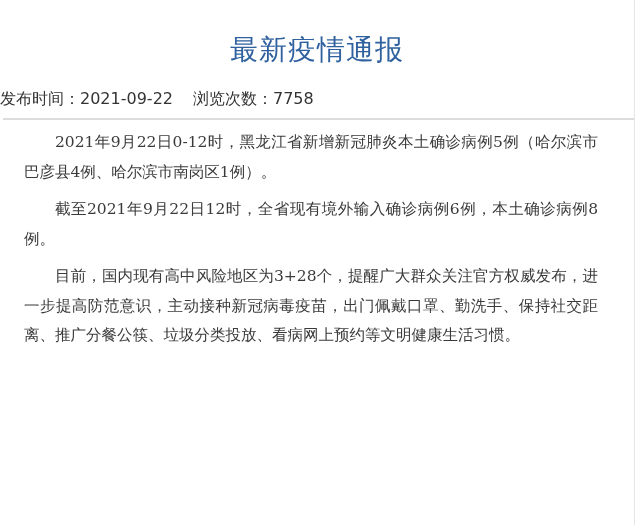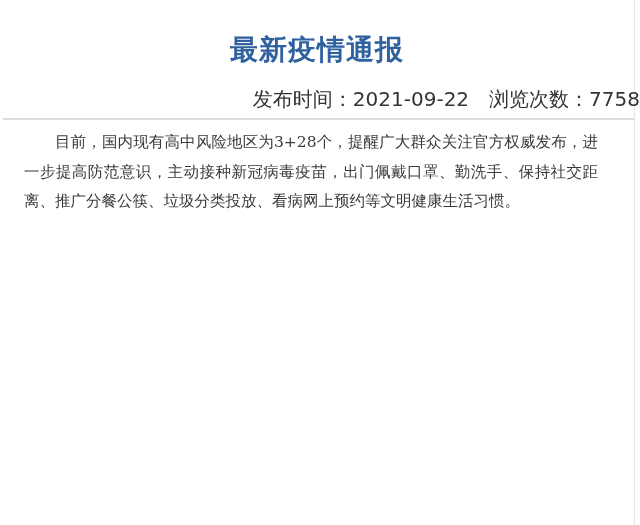--- a/index.html
+++ b/index.html
@@ -31,34 +31,34 @@
       width: 634px;
       height: 118px;
     }
     .title {
       position: absolute;
       left: 0;
       top: 33px;
       width: 634px;
       text-align: center;
       font-family: "DejaVu Sans", "Liberation Sans", sans-serif;
-      font-weight: bold;
+      font-weight: normal;
       font-size: 28px;
       line-height: 34px;
       color: #2f619f;
       letter-spacing: 1px;
     }
     .meta {
       position: absolute;
       left: 0;
       top: 89px;
       width: 640px;
-      text-align: right;
+      text-align: left;
       font-family: "DejaVu Sans", "Liberation Sans", sans-serif;
-      font-size: 20px;
+      font-size: 16px;
       line-height: 20px;
       color: #333333;
     }
     .meta .gap {
       display: inline-block;
       width: 20px;
     }
     .divider {
       position: absolute;
       left: 3px;
@@ -88,15 +88,17 @@
 
 <div class="page">
   <div class="header">
     <div class="title">最新疫情通报</div>
     <div class="meta">
       <span>发布时间：</span><span>2021-09-22</span><span class="gap"></span><span>浏览次数：</span><span>7758</span>
     </div>
   </div>
   <div class="divider"></div>
   <div class="content">
+    <p>2021年9月22日0-12时，黑龙江省新增新冠肺炎本土确诊病例5例（哈尔滨市巴彦县4例、哈尔滨市南岗区1例）。</p>
+    <p>截至2021年9月22日12时，全省现有境外输入确诊病例6例，本土确诊病例8例。</p>
     <p>目前，国内现有高中风险地区为3+28个，提醒广大群众关注官方权威发布，进一步提高防范意识，主动接种新冠病毒疫苗，出门佩戴口罩、勤洗手、保持社交距离、推广分餐公筷、垃圾分类投放、看病网上预约等文明健康生活习惯。</p>
   </div>
 </div>
 
 </body></html>

